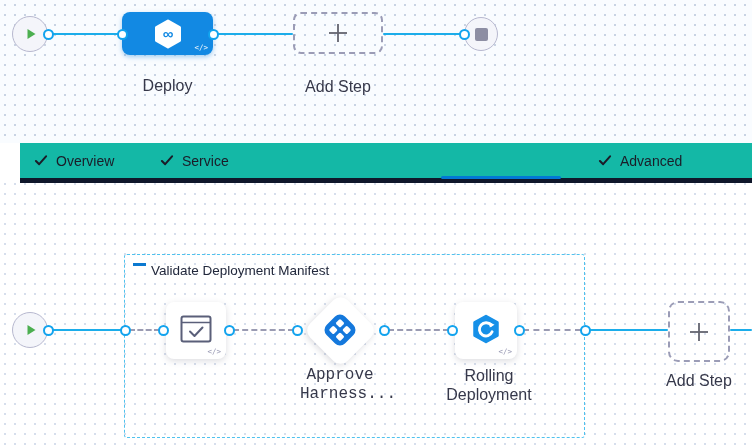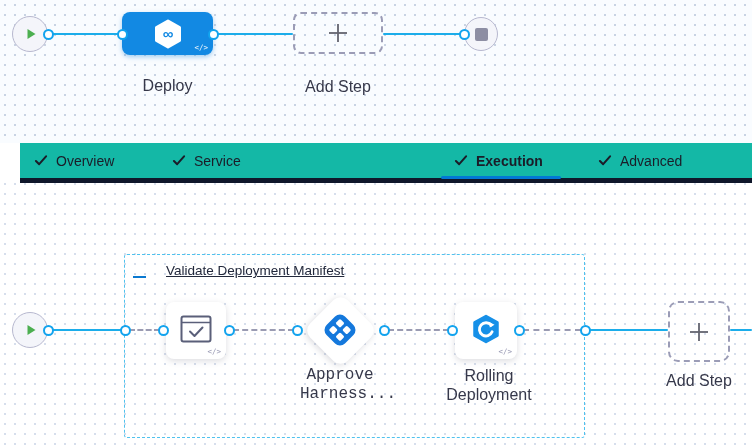--- a/index.html
+++ b/index.html
@@ -44,22 +44,22 @@
     box-shadow:0 2px 6px rgba(96,97,112,.22);display:flex;align-items:center;justify-content:center;
     z-index:3;cursor:pointer;}
   .diamond{position:absolute;left:314px;top:125px;width:53px;height:53px;background:#fff;
     border-radius:10px;transform:rotate(45deg);box-shadow:0 2px 6px rgba(96,97,112,.22);z-index:3;cursor:pointer;}
   .code-badge{position:absolute;right:5px;bottom:3px;font-size:7.5px;
     font-family:"DejaVu Sans Mono",monospace;color:#9a9bb5;z-index:4;}
   .code-badge.on-blue{color:rgba(255,255,255,.9);}
 
   .group-box{position:absolute;left:124px;top:75px;width:461px;height:184px;
     border:1px dashed #4fc2ee;border-radius:3px;box-sizing:border-box;z-index:1;}
-  .group-label{position:absolute;left:133px;top:84px;display:flex;align-items:flex-end;gap:20px;
-    font-size:13.5px;color:#22283b;z-index:2;cursor:pointer;text-decoration:underline;}
+  .group-label{position:absolute;left:133px;top:84px;display:flex;align-items:flex-start;gap:5px;
+    font-size:13.5px;color:#22283b;z-index:2;cursor:pointer;}
   .group-dash{width:13px;height:2.5px;background:#0b79d0;}
 </style>
 </head>
 <body>
 
 <div class="stage-canvas">
 
   <div class="node-circle" style="left:12px;top:16px;">
     <span style="display:flex;margin-left:2px;">
       <svg width="14" height="14" viewBox="0 0 14 14">
@@ -104,31 +104,25 @@
   <div class="node-label" style="left:288px;top:77px;width:100px;">Add Step</div>
 </div>
 
 <div class="tabbar">
   <div class="tab" style="left:14px;">
     <span><svg width="14" height="11" viewBox="0 0 14 12">
           <path d="M1.5 6.5 L5 10 L12.5 1.5" stroke="#1b1c28" stroke-width="2.2" fill="none" stroke-linecap="round" stroke-linejoin="round"></path>
         </svg></span>
     <span>Overview</span>
   </div>
-  <div class="tab" style="left:152px;">
+  <div class="tab" style="left:140px;">
     <span><svg width="14" height="11" viewBox="0 0 14 12">
           <path d="M1.5 6.5 L5 10 L12.5 1.5" stroke="#1b1c28" stroke-width="2.2" fill="none" stroke-linecap="round" stroke-linejoin="round"></path>
         </svg></span>
     <span>Service</span>
-  </div>
-  <div class="tab active" style="left:434px;">
-    <span><svg width="14" height="11" viewBox="0 0 14 12">
-          <path d="M1.5 6.5 L5 10 L12.5 1.5" stroke="#1b1c28" stroke-width="2.2" fill="none" stroke-linecap="round" stroke-linejoin="round"></path>
-        </svg></span>
-    <span>Execution</span>
   </div>
   <div class="tab" style="left:578px;">
     <span><svg width="14" height="11" viewBox="0 0 14 12">
           <path d="M1.5 6.5 L5 10 L12.5 1.5" stroke="#1b1c28" stroke-width="2.2" fill="none" stroke-linecap="round" stroke-linejoin="round"></path>
         </svg></span>
     <span>Advanced</span>
   </div>
   <div class="tab-underline"></div>
 </div>
 

